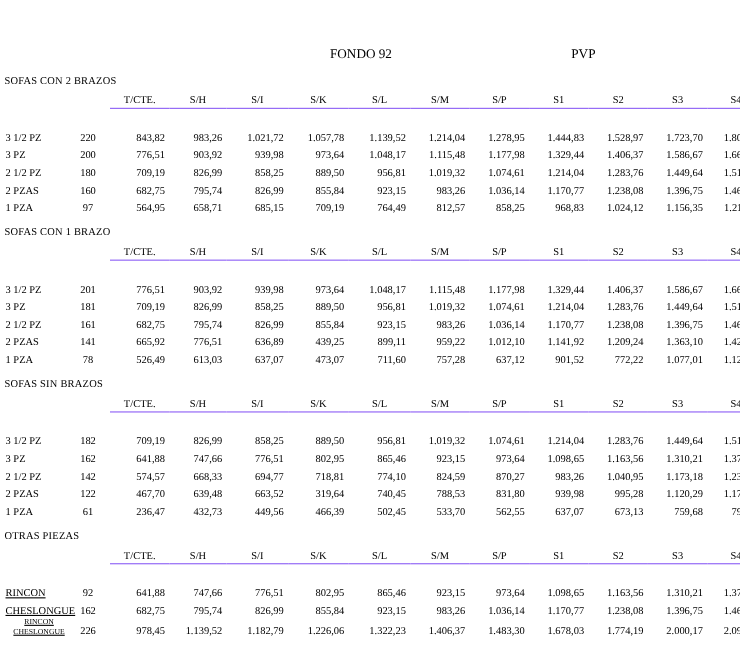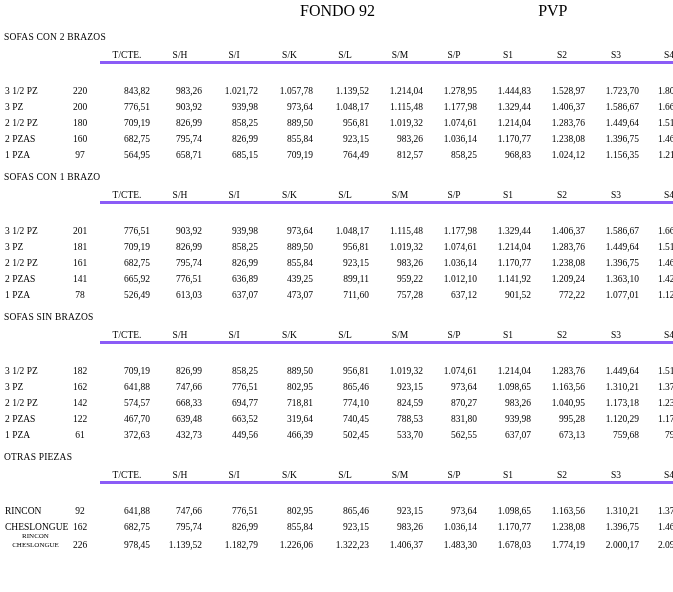--- a/index.html
+++ b/index.html
@@ -16,23 +16,24 @@
     overflow: hidden;
   }
   .page {
     position: relative;
     width: 673px;
     height: 592px;
     padding: 0;
   }
   .top-head {
     display: flex;
-    font-size: 16px;
+    font-size: 12px;
     padding-top: 2px;
     padding-left: 0;
+    margin-top: 40px;
   }
   .top-head .fondo {
     margin-left: 300px;
   }
   .top-head .pvp {
     margin-left: 163px;
   }
   table.grid {
     border-collapse: collapse;
     width: 665px;
@@ -49,21 +50,21 @@
   .sec-title {
     font-size: 10px;
     text-align: left;
     padding-top: 6px !important;
     padding-bottom: 2px !important;
     letter-spacing: 0.2px;
   }
   .colhead td {
     font-size: 9.5px;
     text-align: center;
-    border-bottom: 3px solid #8b5cf6;
+    border-bottom: 1px solid #8b5cf6;
     padding-bottom: 1px !important;
     height: 15px;
   }
   .colhead td.lbl-blank {
     border-bottom: none;
   }
   .rowlabel {
     text-align: left;
     font-size: 9.5px;
     padding-left: 1px !important;
@@ -72,21 +73,21 @@
     text-align: center;
     padding-right: 6px !important;
     font-size: 9.5px;
   }
   .num {
     text-align: right;
     padding-right: 4px !important;
     font-size: 9.5px;
   }
   .spacer-sm td { height: 4px; }
-  .otras .rowlabel { font-size: 9.5px; }
+  .otras .rowlabel { font-size: 9.5px; text-decoration: underline; }
   .two-line {
     font-size: 7px;
     line-height: 9px;
     text-align: center;
     display: block;
   }
   .tall td { height: 22px; }
 </style>
 </head>
 <body>
@@ -384,21 +385,21 @@
           <td class="num">788,53</td>
           <td class="num">831,80</td>
           <td class="num">939,98</td>
           <td class="num">995,28</td>
           <td class="num">1.120,29</td>
           <td class="num">1.175,58</td>
         </tr>
         <tr>
           <td class="rowlabel">1 PZA</td>
           <td class="qty">61</td>
-          <td class="num">372,63</td>
+          <td class="num">236,47</td>
           <td class="num">432,73</td>
           <td class="num">449,56</td>
           <td class="num">466,39</td>
           <td class="num">502,45</td>
           <td class="num">533,70</td>
           <td class="num">562,55</td>
           <td class="num">637,07</td>
           <td class="num">673,13</td>
           <td class="num">759,68</td>
           <td class="num">795,74</td>

